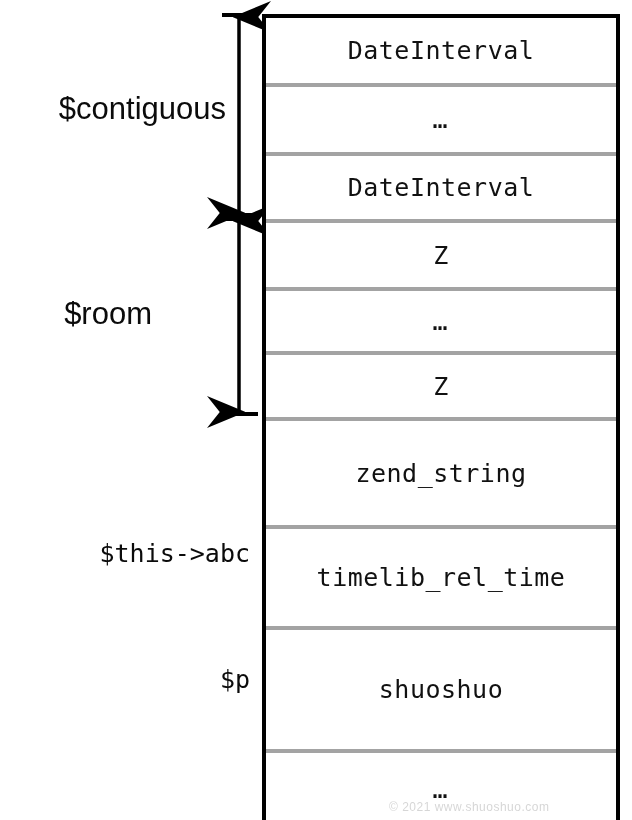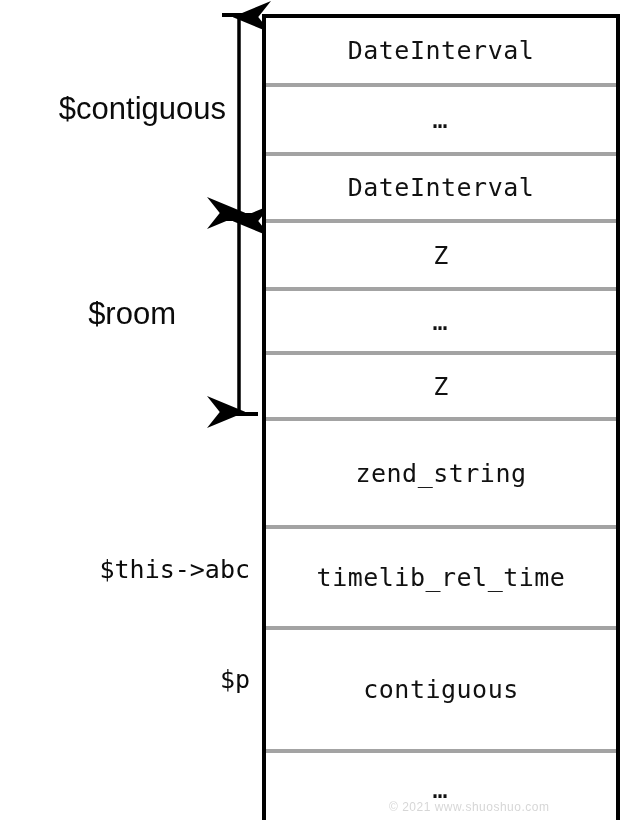--- a/index.html
+++ b/index.html
@@ -69,23 +69,23 @@
   .side-label.mono {
     font-family: "DejaVu Sans Mono", monospace;
     font-size: 25px;
   }
   .side-label.sans {
     font-family: "Liberation Sans", sans-serif;
     font-size: 31px;
   }
 
   #label-contiguous { left: 12px;   top: 93px;  width: 206px; margin-left: 8px; }
-  #label-room       { left: 0px;   top: 298px; width: 152px; padding-left: 24px; }
+  #label-room       { left: 0px;   top: 298px; width: 152px; }
   #label-protector  { left: 0px;   top: 457px; width: 250px; }
-  #label-this-abc   { left: 0px;   top: 557px; width: 250px; }
+  #label-this-abc   { left: 0px;   top: 541px; width: 250px; }
   #label-p          { left: 0px;   top: 667px; width: 250px; }
 
   
   #span-arrows {
     position: absolute;
     left: 0;
     top: 0;
     width: 632px;
     height: 820px;
     pointer-events: none;
@@ -168,21 +168,21 @@
 
     <div class="mem-row" style="height:108px">
       <span class="cell-text">zend_string</span>
     </div>
 
     <div class="mem-row" style="height:101px">
       <span class="cell-text">timelib_rel_time</span>
     </div>
 
     <div class="mem-row" style="height:123px">
-      <span class="cell-text">contiguous</span>
+      <span class="cell-text">shuoshuo</span>
     </div>
 
     <div class="mem-row ellipsis" style="height:73px">
       <span class="cell-text">…</span>
     </div>
 
   </div>
 
   <div id="watermark">© 2021 www.shuoshuo.com</div>
 

